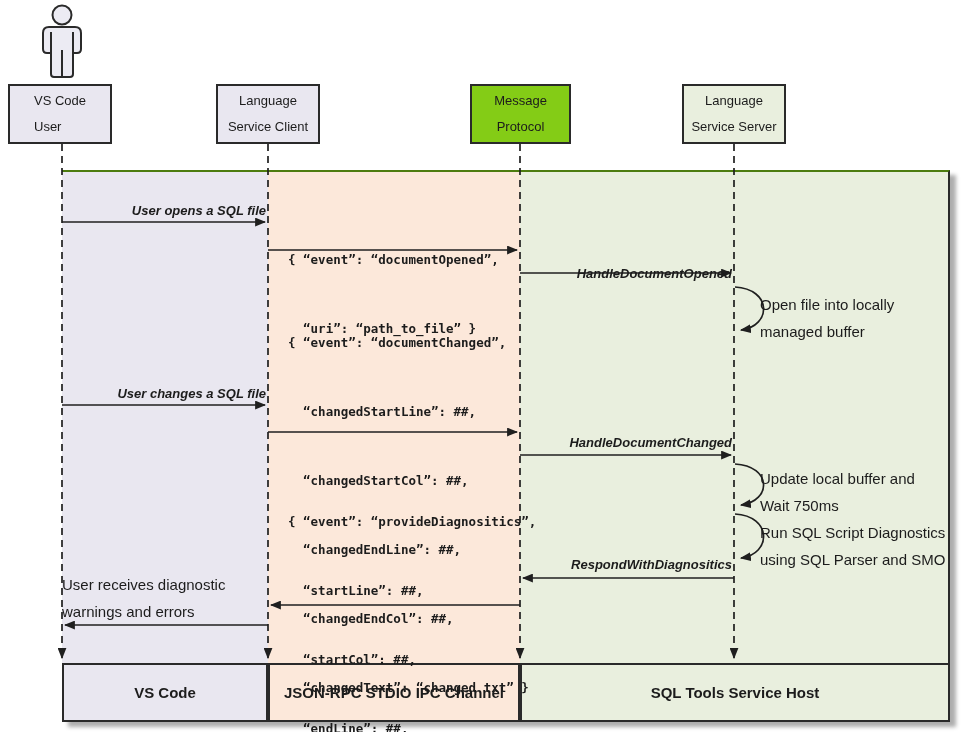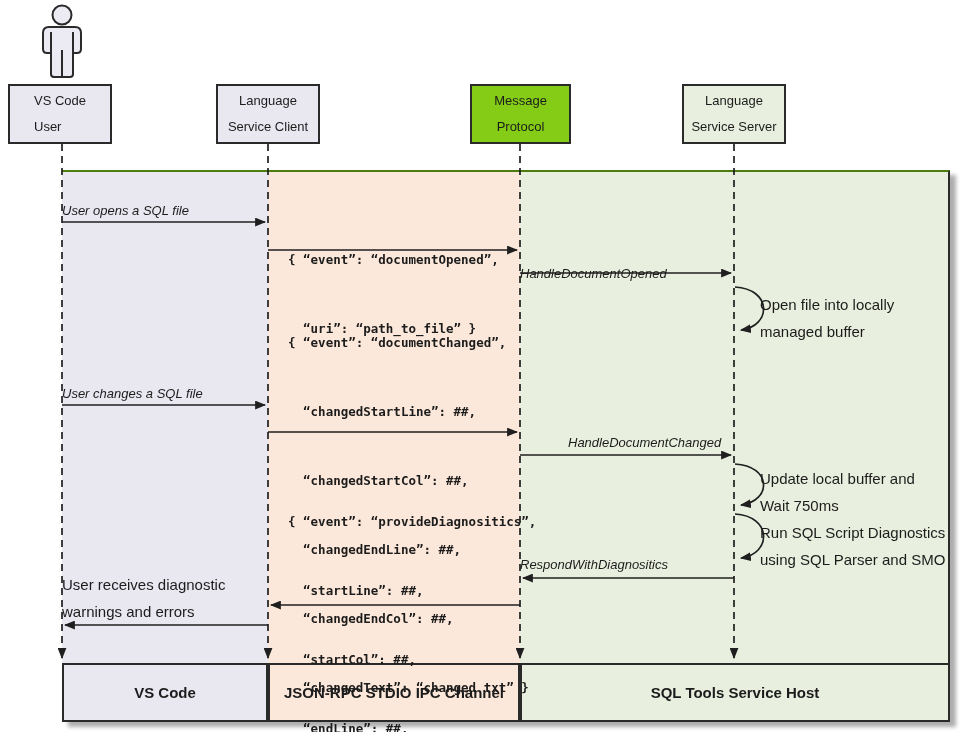--- a/index.html
+++ b/index.html
@@ -7,22 +7,22 @@
          font-family:"Liberation Sans",sans-serif;color:#1c1c1c;overflow:hidden;}
   .hdr{position:absolute;box-sizing:border-box;border:2px solid #2a2a2a;
        display:flex;flex-direction:column;align-items:center;justify-content:center;
        font-size:13px;line-height:26px;text-align:left;}
   .band{position:absolute;box-sizing:border-box;border-top:2px solid #4d7c0f;
         border-right:2px solid #2a2a2a;box-shadow:6px 5px 4px rgba(0,0,0,0.32);}
   .col{position:absolute;top:0;bottom:0;}
   .lane{position:absolute;box-sizing:border-box;border:2px solid #2a2a2a;
         display:flex;align-items:center;justify-content:center;
         font-weight:bold;font-size:15px;}
-  .msg-label{position:absolute;font-style:italic;font-size:13px;text-align:left;
-             line-height:16px;}
+  .msg-label{position:absolute;font-style:italic;font-size:13px;text-align:right;
+             line-height:16px;font-weight:bold;}
   .note{position:absolute;font-size:15px;text-align:left;line-height:27px;}
   .note div{height:27px;}
   .payload{position:absolute;font-family:"DejaVu Sans Mono",monospace;font-size:12.5px;
            font-weight:600;white-space:pre;line-height:23px;}
   .payload div{height:23px;margin-left:16px;}
   svg.overlay{position:absolute;left:0;top:0;z-index:3;pointer-events:none;}
   .txt{z-index:4;}
 </style>
 </head>
 <body>
@@ -96,21 +96,21 @@
       <path d="M735,514 C772,516 772,554 741,558" marker-end="url(#ah)"></path>
       <path d="M734,578 H523" marker-end="url(#ah)"></path>
       <path d="M520,605 H271" marker-end="url(#ah)"></path>
       <path d="M268,625 H65" marker-end="url(#ah)"></path>
     </g>
   </svg>
 
   <div class="msg-label txt" style="left:62px;top:203px;width:204px;">User opens a SQL file</div>
   <div class="msg-label txt" style="left:520px;top:243px;width:212px;margin-top:23px;">HandleDocumentOpened</div>
   <div class="msg-label txt" style="left:62px;top:386px;width:204px;">User changes a SQL file</div>
-  <div class="msg-label txt" style="left:520px;top:435px;width:212px;margin-left:48px;">HandleDocumentChanged</div>
+  <div class="msg-label txt" style="left:520px;top:435px;width:212px;">HandleDocumentChanged</div>
   <div class="msg-label txt" style="left:520px;top:557px;width:212px;">RespondWithDiagnositics</div>
   <div class="note txt" style="left:62px;top:571px;width:204px;">
     <div>User receives diagnostic</div>
     <div>warnings and errors</div>
   </div>
 
   <div class="note txt" style="left:760px;top:291px;width:188px;">
     <div>Open file into locally</div>
     <div>managed buffer</div>
   </div>

